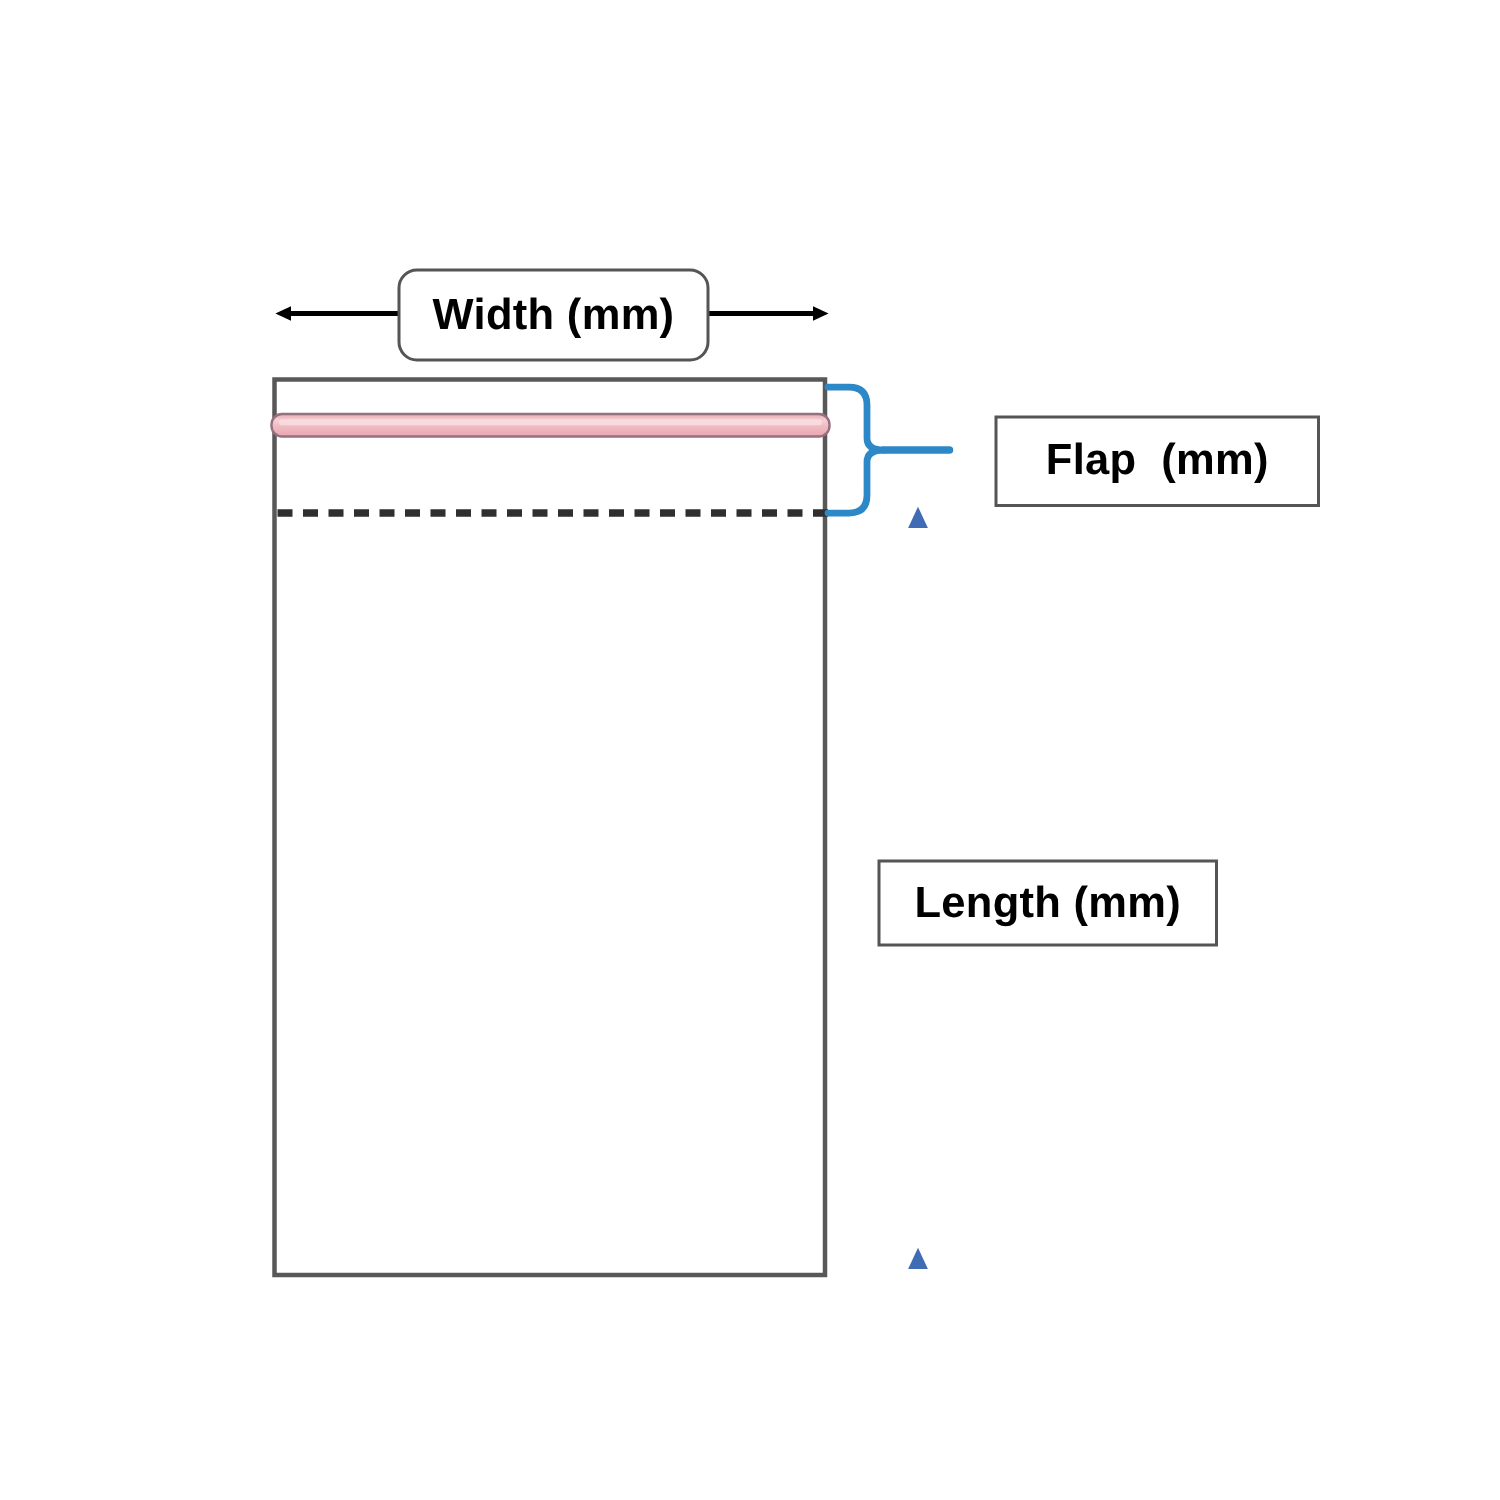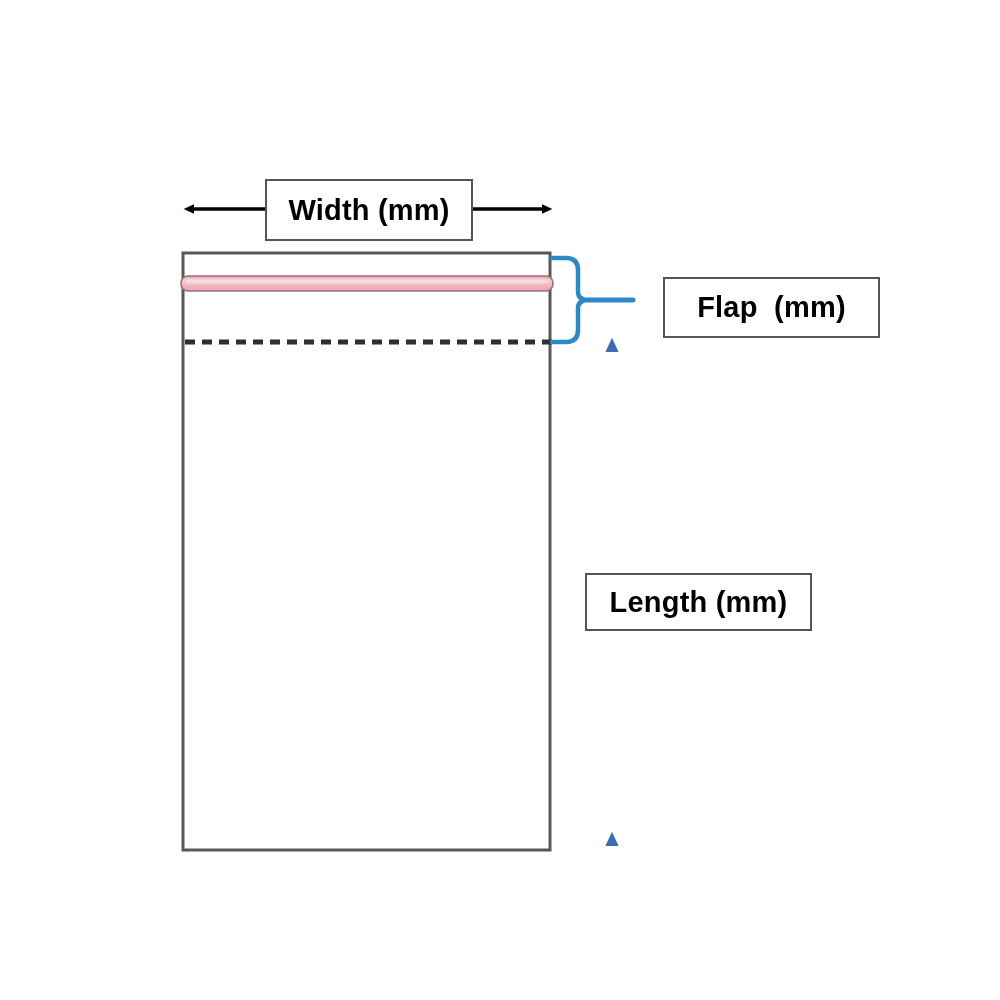--- a/index.html
+++ b/index.html
@@ -41,20 +41,21 @@
     letter-spacing: 0.2px;
     white-space: pre;
     z-index: 5;
   }
   #width-label-box {
     left: 265px;
     top: 179px;
     width: 208px;
     height: 62px;
     font-size: 29px;
+    border-radius: 13px;
   }
   #flap-label-box {
     left: 663px;
     top: 277px;
     width: 217px;
     height: 61px;
     font-size: 29px;
   }
   #length-label-box {
     left: 585px;

